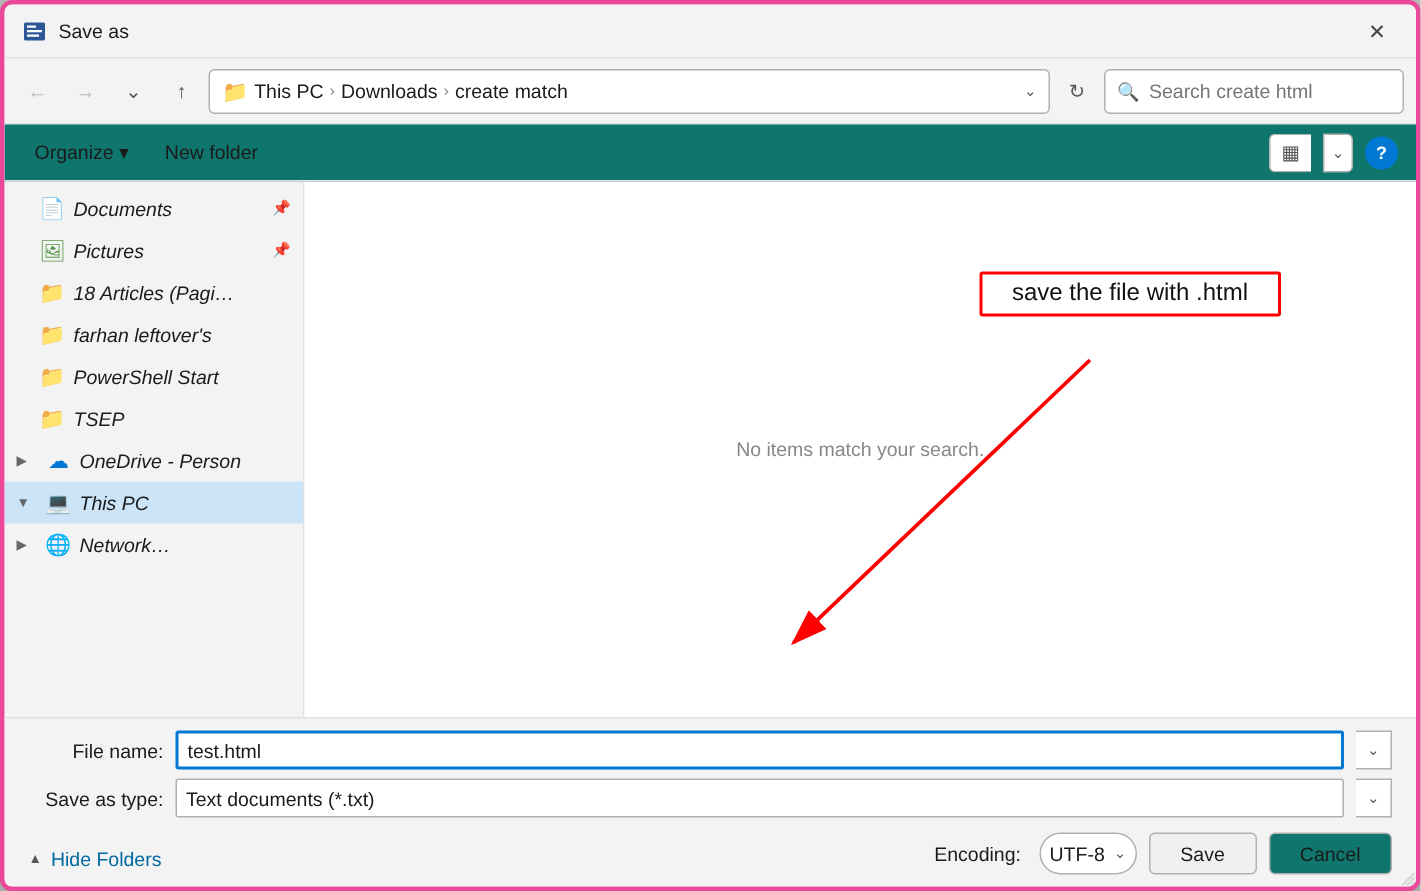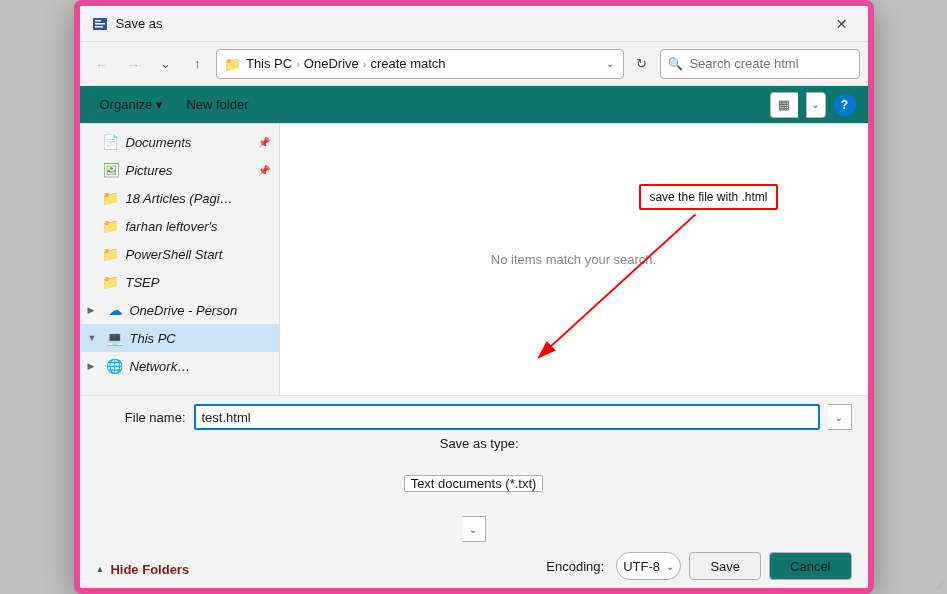--- a/index.html
+++ b/index.html
@@ -7,24 +7,24 @@
       background: #c0c0c0;
       font-family: 'Segoe UI', sans-serif;
       font-size: 13px;
       display: flex;
       justify-content: center;
       align-items: center;
       width: 947px;
       height: 594px;
     }
     .dialog {
-      width: 800px;
+      width: 947px;
       height: 594px;
       background: #f3f3f3;
-      border: 6px solid #ec4899;
+      border: 3px solid #ec4899;
       border-radius: 8px;
       display: flex;
       flex-direction: column;
       box-shadow: 0 8px 32px rgba(0,0,0,0.3);
       overflow: hidden;
     }
     
     .title-bar {
       background: #f3f3f3;
       height: 36px;
@@ -281,22 +281,22 @@
     .no-items-text {
       color: #888;
       font-size: 13px;
     }
 
     
     .annotation-box {
       position: absolute;
       border: 2px solid red;
       background: white;
-      padding: 4px 8px;
-      font-size: 12px;
+      padding: 4px 20px;
+      font-size: 16px;
       color: #111;
       border-radius: 2px;
       white-space: nowrap;
       margin-left: 34px;
     }
     .arrow-svg {
       position: absolute;
       top: 0; left: 0;
       width: 100%;
       height: 100%;
@@ -343,22 +343,21 @@
       cursor: pointer;
       display: flex;
       align-items: center;
       justify-content: center;
       font-size: 10px;
       color: #555;
     }
     .save-type-row {
       display: flex;
       align-items: center;
-      gap: 24px;
-      flex-direction: column;
+      gap: 8px;
     }
     .save-type-label {
       width: 90px;
       text-align: right;
       font-size: 13px;
       color: #1a1a1a;
       flex-shrink: 0;
     }
     .save-type-select {
       flex: 1;
@@ -436,23 +435,22 @@
       align-items: center;
       padding: 6px 0 0 0;
       gap: 6px;
     }
     .hide-folders-chevron {
       font-size: 9px;
       color: #555;
     }
     .hide-folders-label {
       font-size: 13px;
-      color: #7f1d1d;
-      cursor: pointer;
-      font-weight: bold;
+      color: #0369a1;
+      cursor: pointer;
     }
 
     
     .folder-icon { color: #e8a000; }
     .doc-icon { color: #2b5797; }
     .pic-icon { color: #5a9a4a; }
     .cloud-icon { color: #0078d4; }
     .pc-icon { color: #0078d4; }
     .network-icon { color: #888; }
 
@@ -487,21 +485,21 @@
   <div class="address-bar-row">
     <button class="nav-btn disabled">←</button>
     <button class="nav-btn disabled">→</button>
     <button class="nav-btn">⌄</button>
     <button class="nav-btn">↑</button>
     <div class="address-bar">
       <span style="color:#e8a000; font-size:14px;">📁</span>
       <div class="address-bar-path">
         <span class="path-segment">This PC</span>
         <span class="path-sep">›</span>
-        <span class="path-segment">OneDrive</span>
+        <span class="path-segment">Downloads</span>
         <span class="path-sep">›</span>
         <span class="path-segment">create match</span>
       </div>
       <span class="address-chevron">⌄</span>
     </div>
     <button class="refresh-btn">↻</button>
     <div class="search-box">
       <span style="font-size:12px; color:#888;">🔍</span>
       <input type="text" placeholder="Search create html" style="">
     </div>

